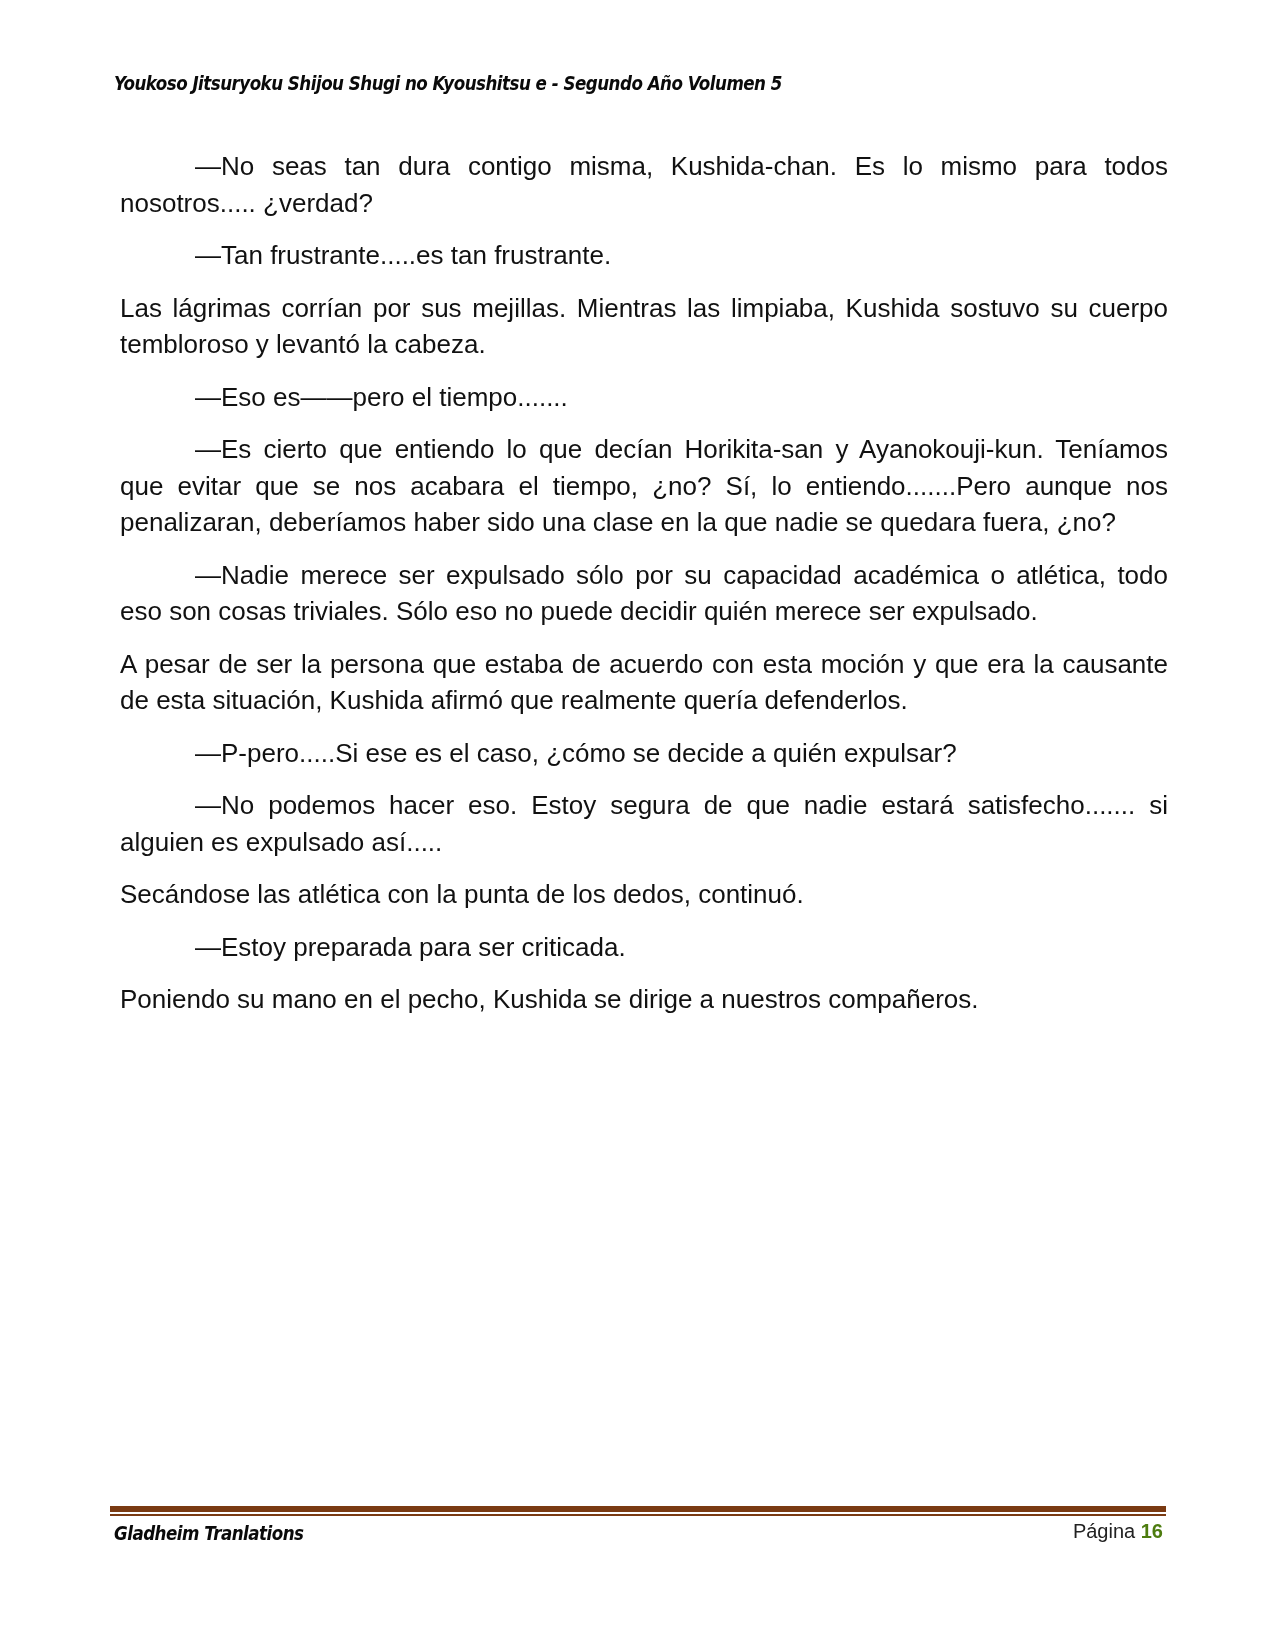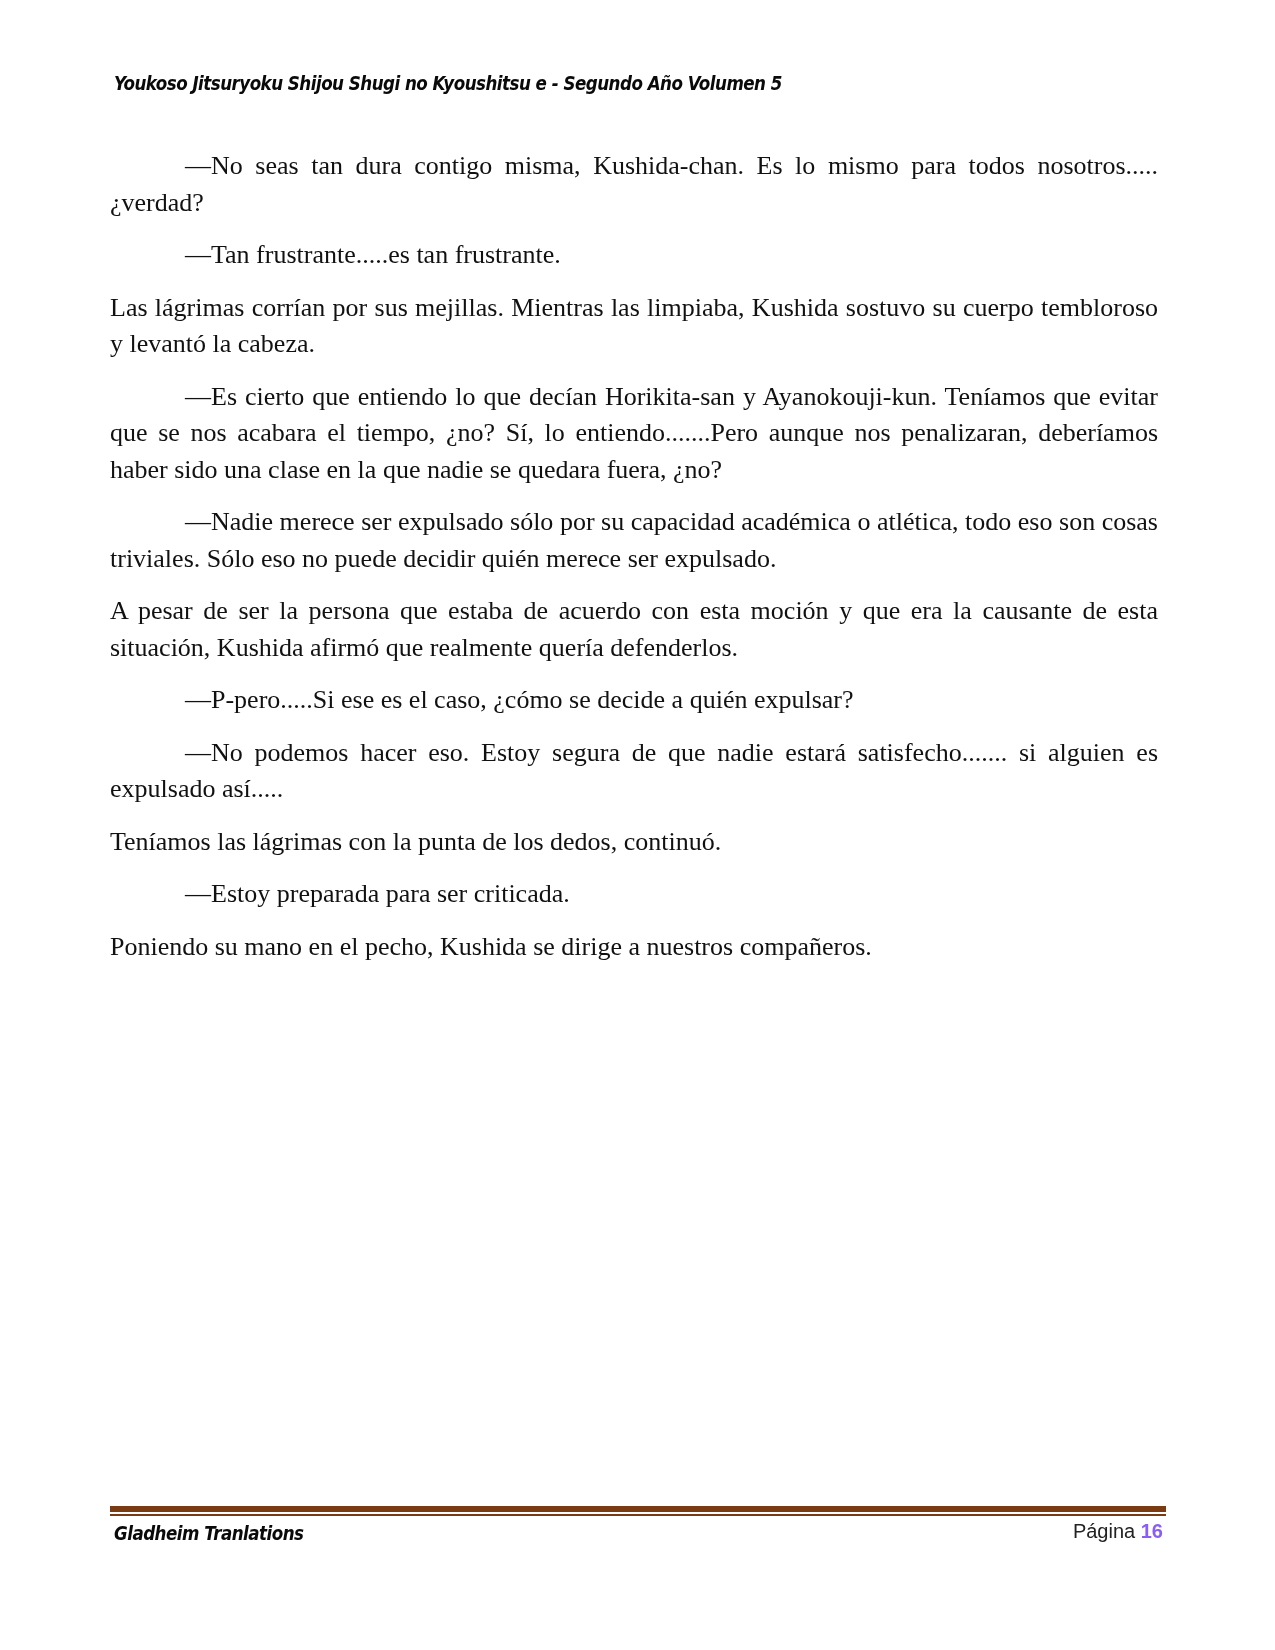--- a/index.html
+++ b/index.html
@@ -23,24 +23,24 @@
       font-style: italic;
       font-size: 19px;
       letter-spacing: -0.6px;
       white-space: nowrap;
       transform: scaleX(0.88);
       transform-origin: left top;
       color: #0a0a0a;
     }
     .content {
       position: absolute;
-      left: 110px;
+      left: 120px;
       top: 148px;
       width: 1048px;
-      font-family: Liberation Serif, serif;
+      font-family: Liberation Sans, sans-serif;
       font-size: 26px;
       line-height: 36.5px;
       color: #111111;
     }
     .para {
       margin: 0 0 16px 0;
       text-align: justify;
       hyphens: none;
     }
     .para.dialog {
@@ -90,38 +90,39 @@
       position: absolute;
       right: 112px;
       top: 1520px;
       font-family: "Liberation Sans", sans-serif;
       font-size: 20px;
       white-space: nowrap;
       color: #222222;
     }
     .footer-right .page-num {
       font-weight: bold;
-      color: #8b5cf6;
+      color: #4d7c0f;
     }
   </style>
 </head>
 <body>
 
 <div class="page-header">Youkoso Jitsuryoku Shijou Shugi no Kyoushitsu e - Segundo Año Volumen 5</div>
 
 <div class="content">
   <p class="para dialog">—No seas tan dura contigo misma, Kushida-chan. Es lo mismo para todos nosotros..... ¿verdad?</p>
   <p class="para dialog">—Tan frustrante.....es tan frustrante.</p>
   <p class="para narration">Las lágrimas corrían por sus mejillas. Mientras las limpiaba, Kushida sostuvo su cuerpo tembloroso y levantó la cabeza.</p>
+  <p class="para dialog">—Eso es——pero el tiempo.......</p>
   <p class="para dialog">—Es cierto que entiendo lo que decían Horikita-san y Ayanokouji-kun. Teníamos que evitar que se nos acabara el tiempo, ¿no? Sí, lo entiendo.......Pero aunque nos penalizaran, deberíamos haber sido una clase en la que nadie se quedara fuera, ¿no?</p>
   <p class="para dialog">—Nadie merece ser expulsado sólo por su capacidad académica o atlética, todo eso son cosas triviales. Sólo eso no puede decidir quién merece ser expulsado.</p>
   <p class="para narration">A pesar de ser la persona que estaba de acuerdo con esta moción y que era la causante de esta situación, Kushida afirmó que realmente quería defenderlos.</p>
   <p class="para dialog">—P-pero.....Si ese es el caso, ¿cómo se decide a quién expulsar?</p>
   <p class="para dialog">—No podemos hacer eso. Estoy segura de que nadie estará satisfecho....... si alguien es expulsado así.....</p>
-  <p class="para narration">Teníamos las lágrimas con la punta de los dedos, continuó.</p>
+  <p class="para narration">Secándose las atlética con la punta de los dedos, continuó.</p>
   <p class="para dialog">—Estoy preparada para ser criticada.</p>
   <p class="para narration">Poniendo su mano en el pecho, Kushida se dirige a nuestros compañeros.</p>
 </div>
 
 <div class="footer-rule">
   <div class="bar"></div>
   <div class="thin"></div>
 </div>
 
 <div class="footer-left">Gladheim Tranlations</div>

